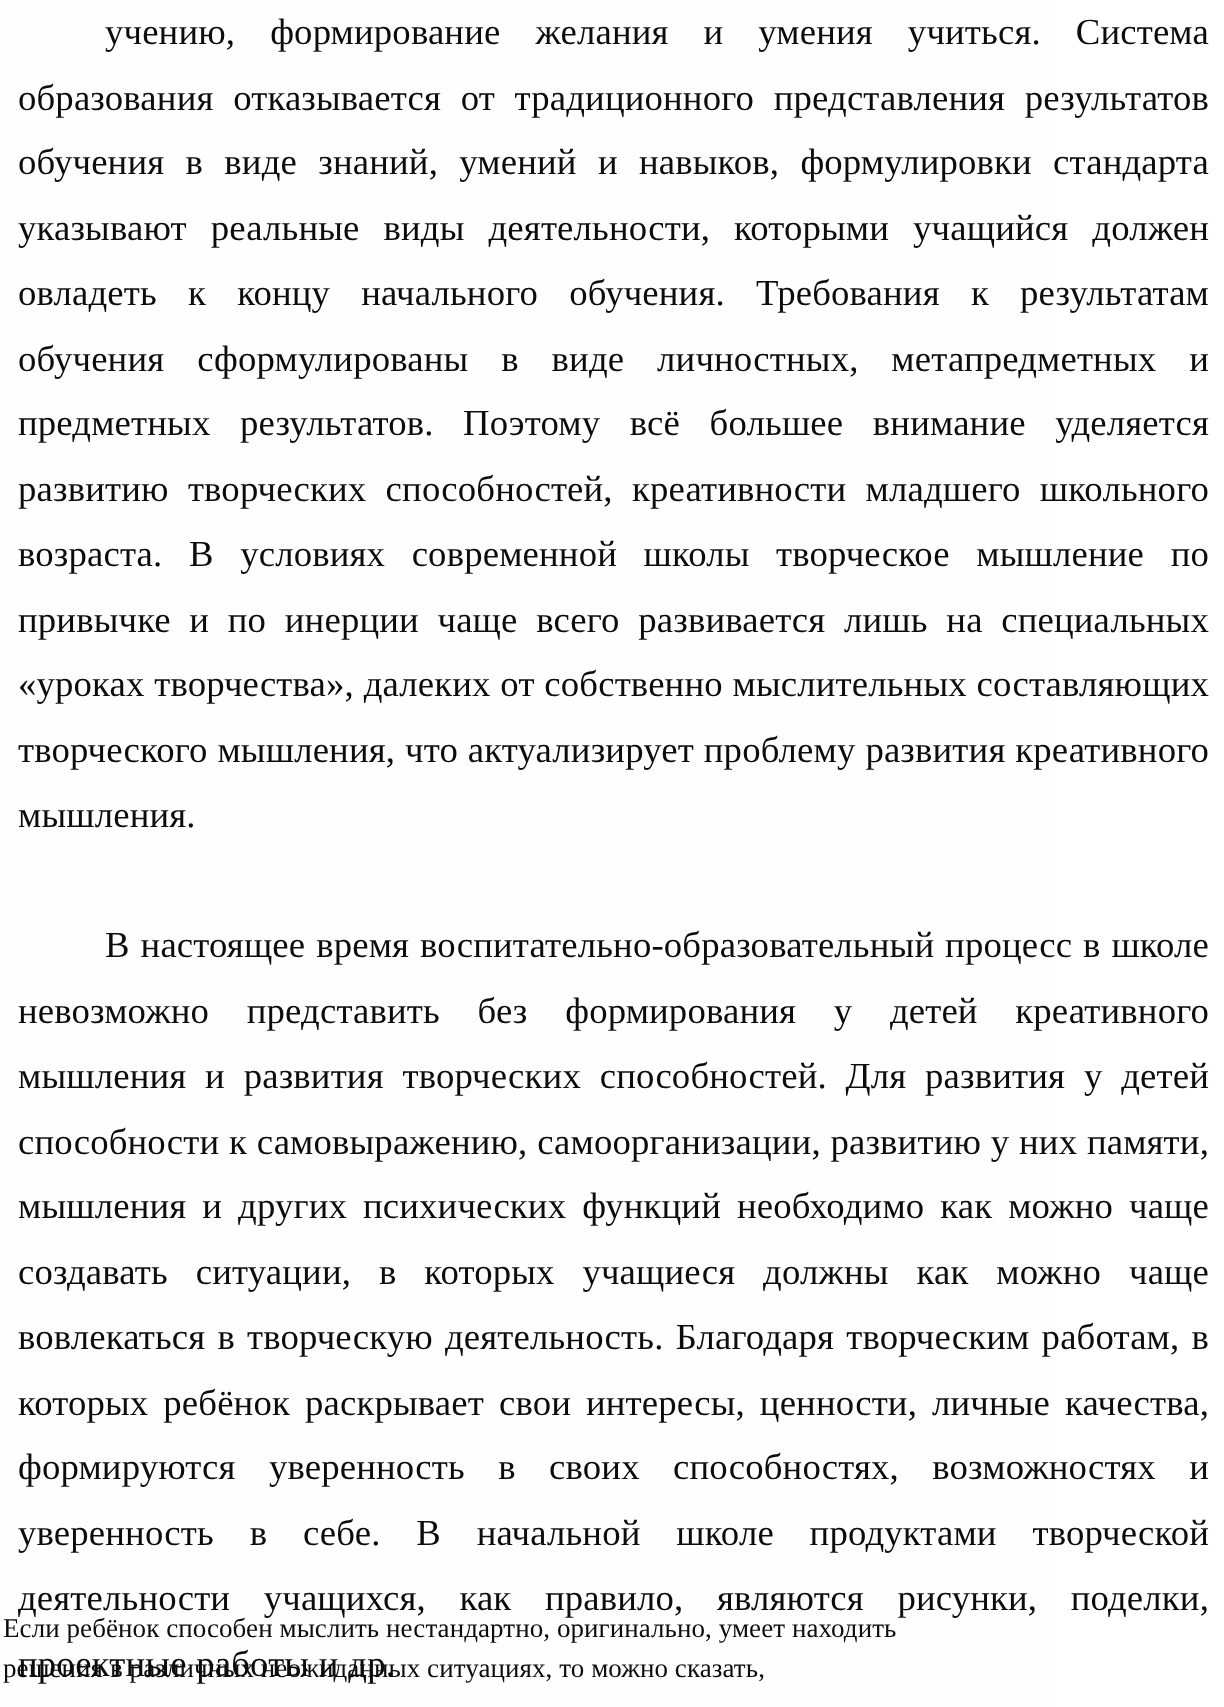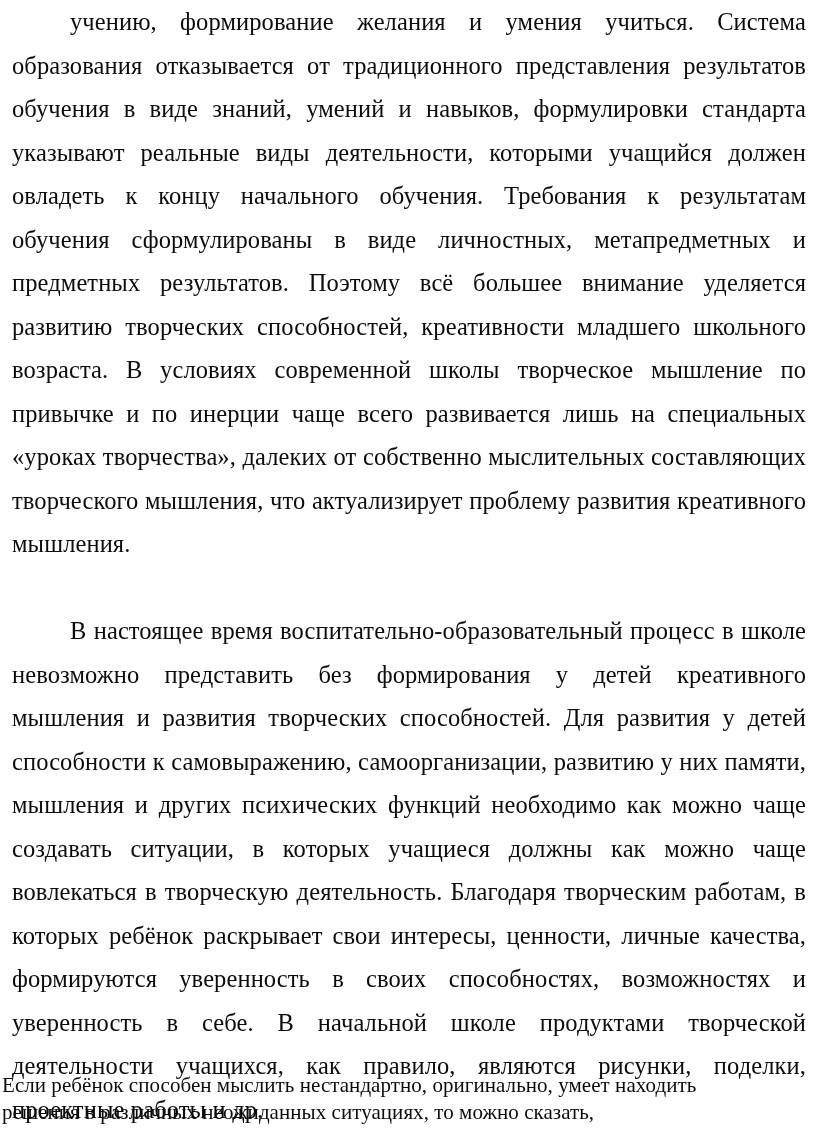--- a/index.html
+++ b/index.html
@@ -60,21 +60,21 @@
   
   .tail-block {
     position: absolute;
     left: 2px;
     top: 1072px;
     width: 800px;
   }
 
   .tail-para {
     margin: 0;
-    font-size: 21px;
+    font-size: 18px;
     line-height: 26.5px;
     text-align: left;
     letter-spacing: 0.05px;
   }
 
   .tail-para .tail-line {
     display: block;
     white-space: nowrap;
   }
 </style>

